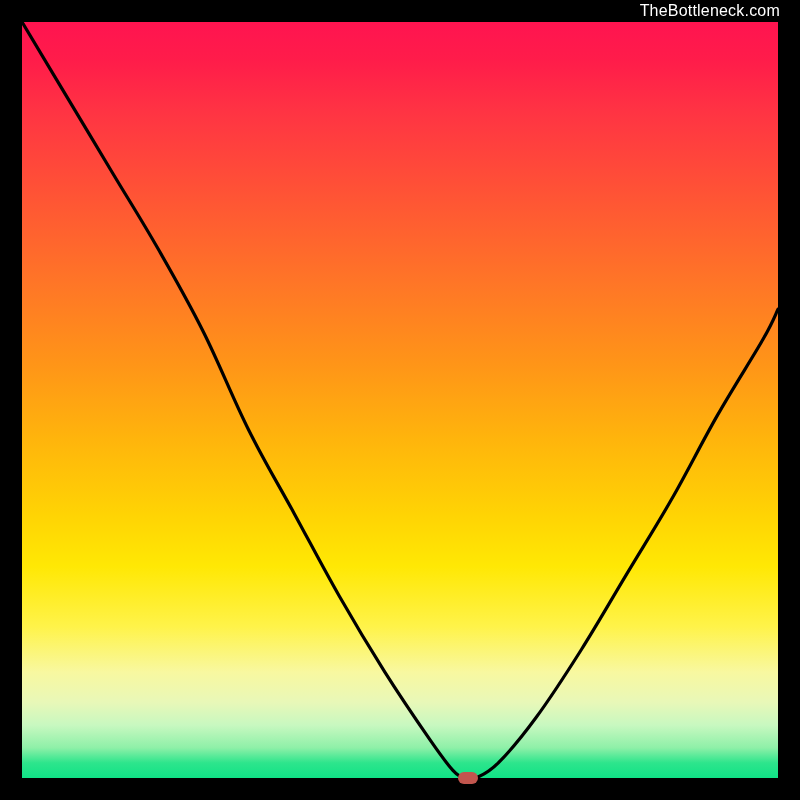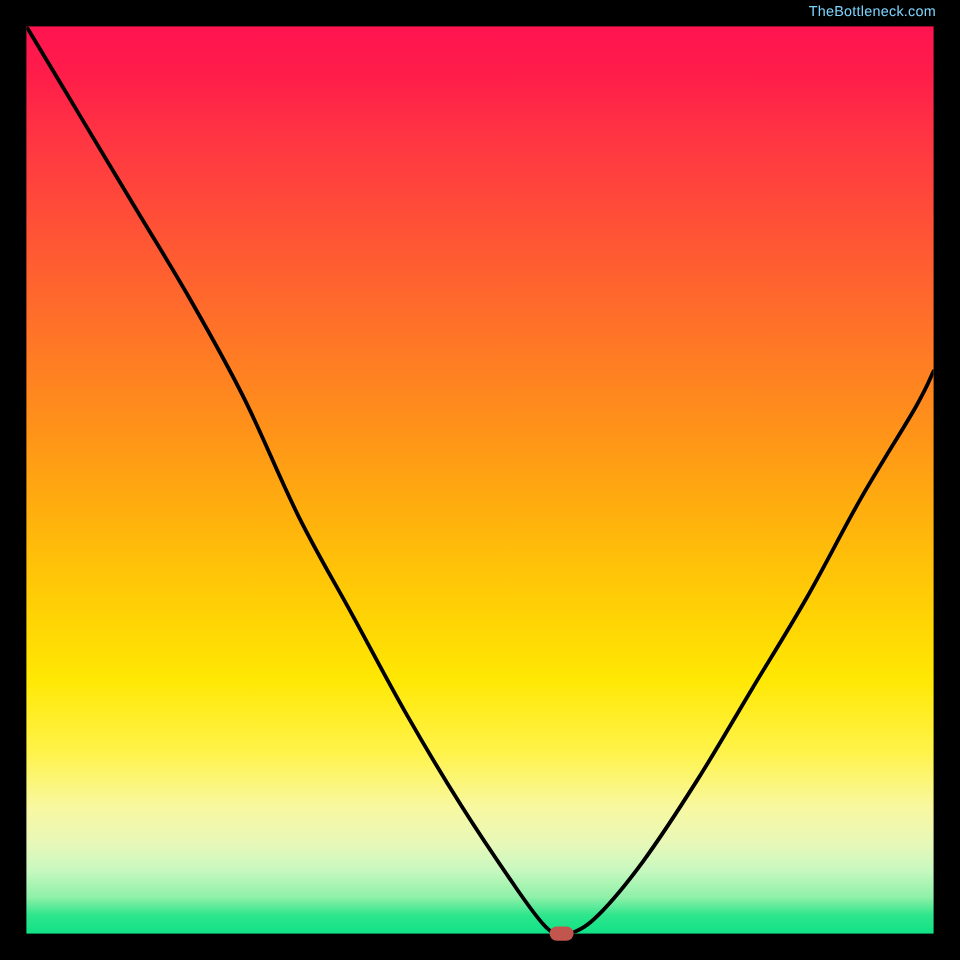--- a/index.html
+++ b/index.html
@@ -40,22 +40,22 @@
       #e8f8b8 90%,
       #c8f8c0 93%,
       #8ef0a8 96%,
       #2de58c 98%,
       #10e286 100%);
   }
   .watermark {
     position: absolute;
     top: 2px;
     right: 20px;
-    color: #7dd3fc;
-    font-size: 12px;
+    color: #ffffff;
+    font-size: 16px;
     font-weight: 500;
     letter-spacing: 0.2px;
     z-index: 5;
   }
   svg.curve {
     position: absolute;
     top: 0;
     left: 0;
     width: 756px;
     height: 756px;

